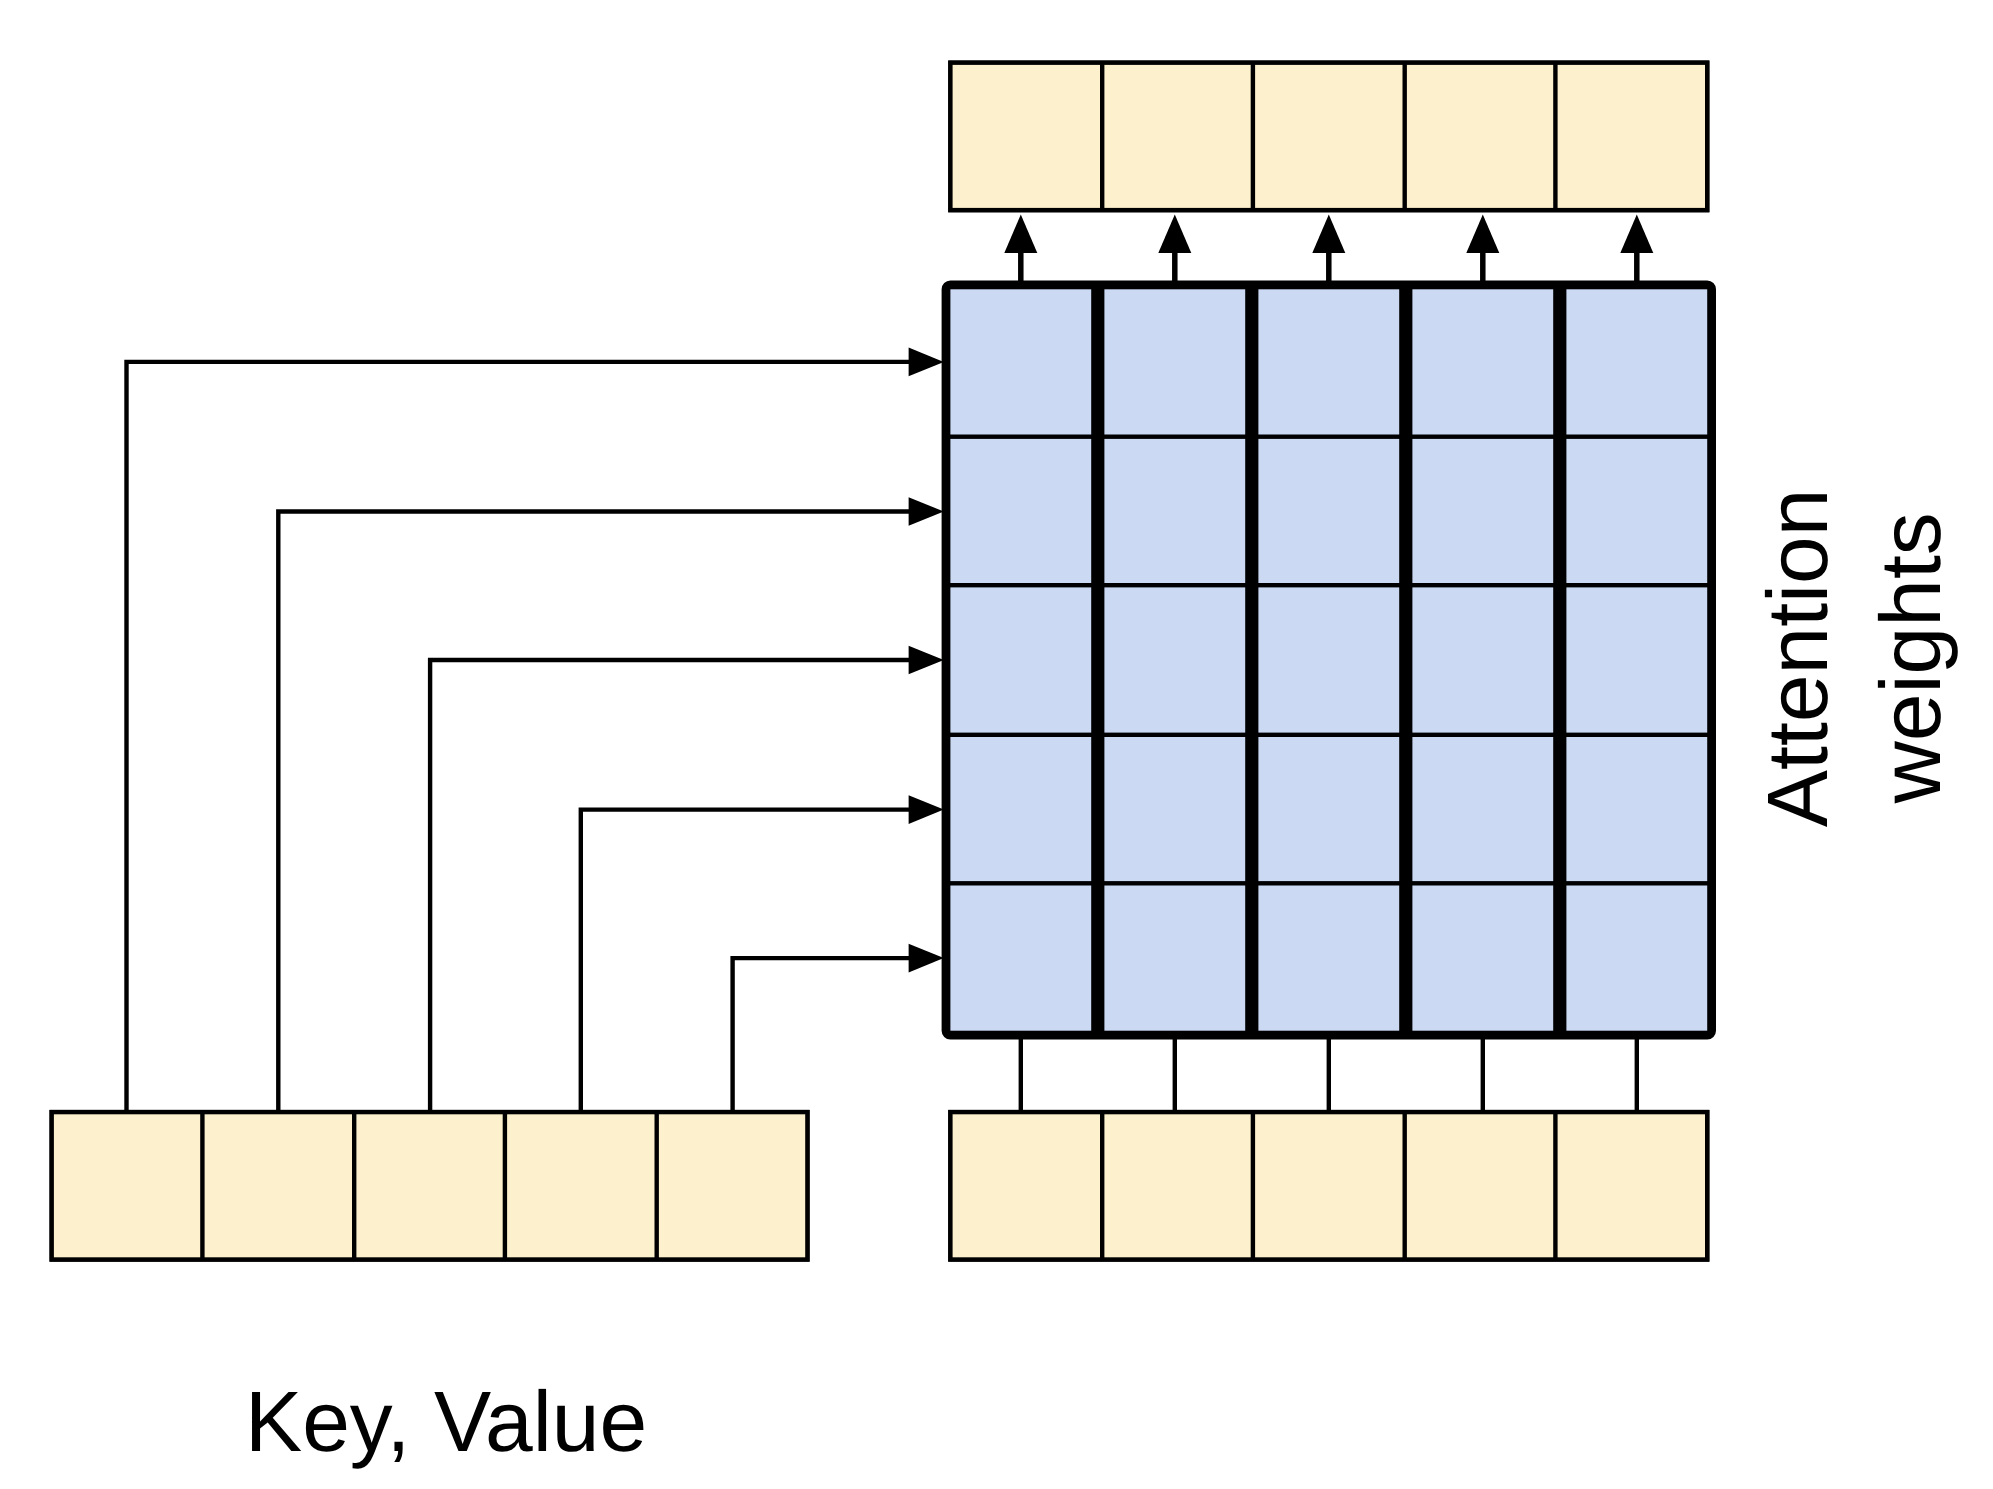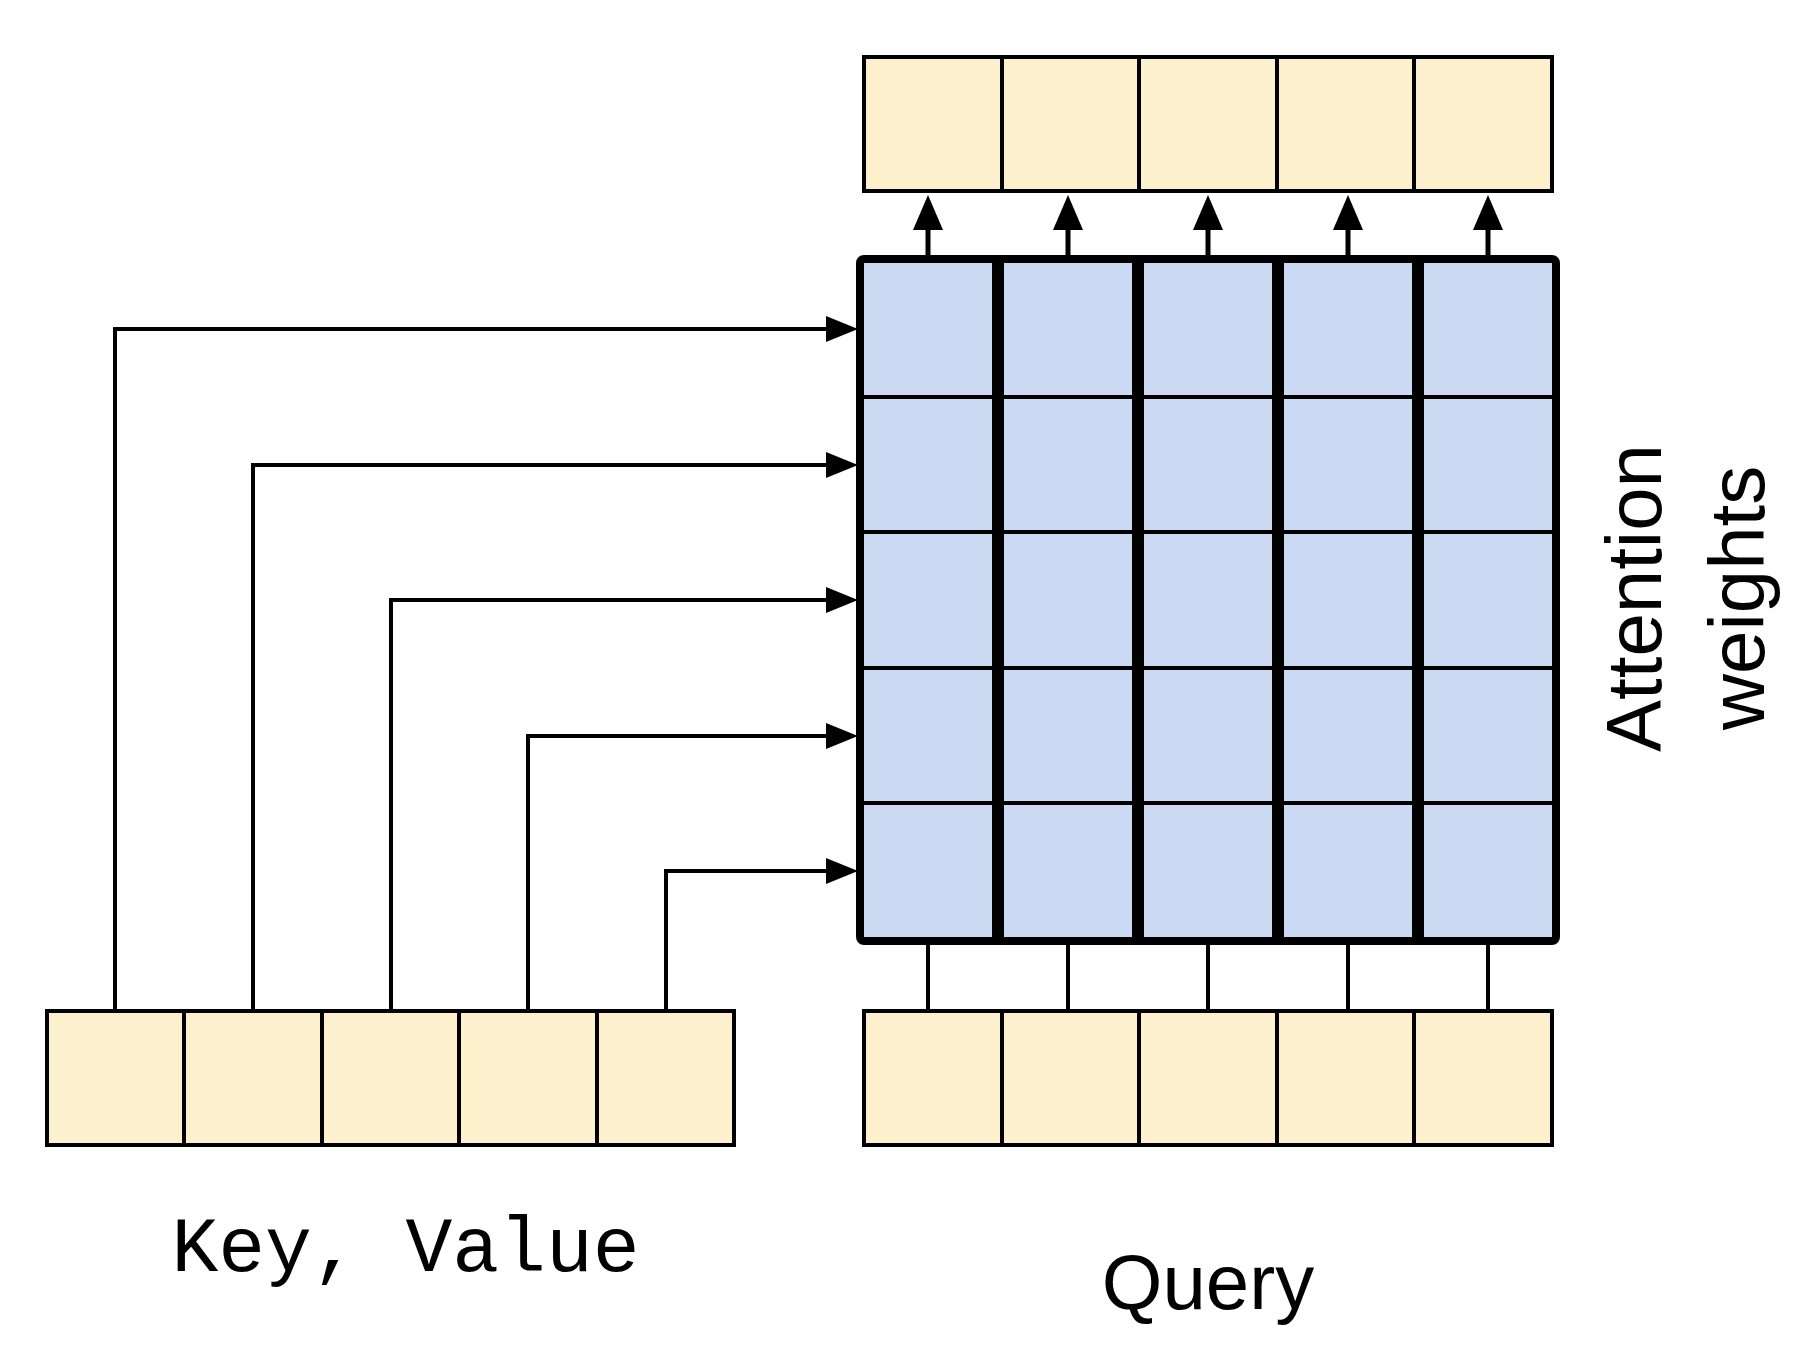--- a/index.html
+++ b/index.html
@@ -48,21 +48,21 @@
 
   
   .label {
     position: absolute;
     font-size: 78px;
     line-height: 1.15;
     color: #000000;
     text-align: center;
     white-space: nowrap;
   }
-  #kv-label    { left: 60px;  width: 691px; top: 1206px; font-family: Liberation Mono, monospace; }
+  #kv-label    { left: 60px;  width: 691px; top: 1248px; }
   #query-label { left: 862px; width: 692px; top: 1238px; }
   #side-label {
     left: 1686px; top: 598px;
     width: 360px;
     white-space: normal;
     line-height: 1.32;
     transform: translate(-50%, -50%) rotate(-90deg);
   }
 
   
@@ -152,16 +152,15 @@
       <polygon points="826,452 826,478 858,465" fill="#000000"></polygon>
       <path d="M 391 1011 L 391 600 L 828 600" fill="none" stroke="#000000" stroke-width="4" stroke-linejoin="miter"></path>
       <polygon points="826,587 826,613 858,600" fill="#000000"></polygon>
       <path d="M 528 1011 L 528 736 L 828 736" fill="none" stroke="#000000" stroke-width="4" stroke-linejoin="miter"></path>
       <polygon points="826,723 826,749 858,736" fill="#000000"></polygon>
       <path d="M 666 1011 L 666 871 L 828 871" fill="none" stroke="#000000" stroke-width="4" stroke-linejoin="miter"></path>
       <polygon points="826,858 826,884 858,871" fill="#000000"></polygon>
     </svg>
 
   <div class="label" id="kv-label">Key, Value</div>
-  <div class="label" id="query-label">Query</div>
   <div class="label" id="side-label">Attention weights</div>
 
 </div>
 
 </body></html>

